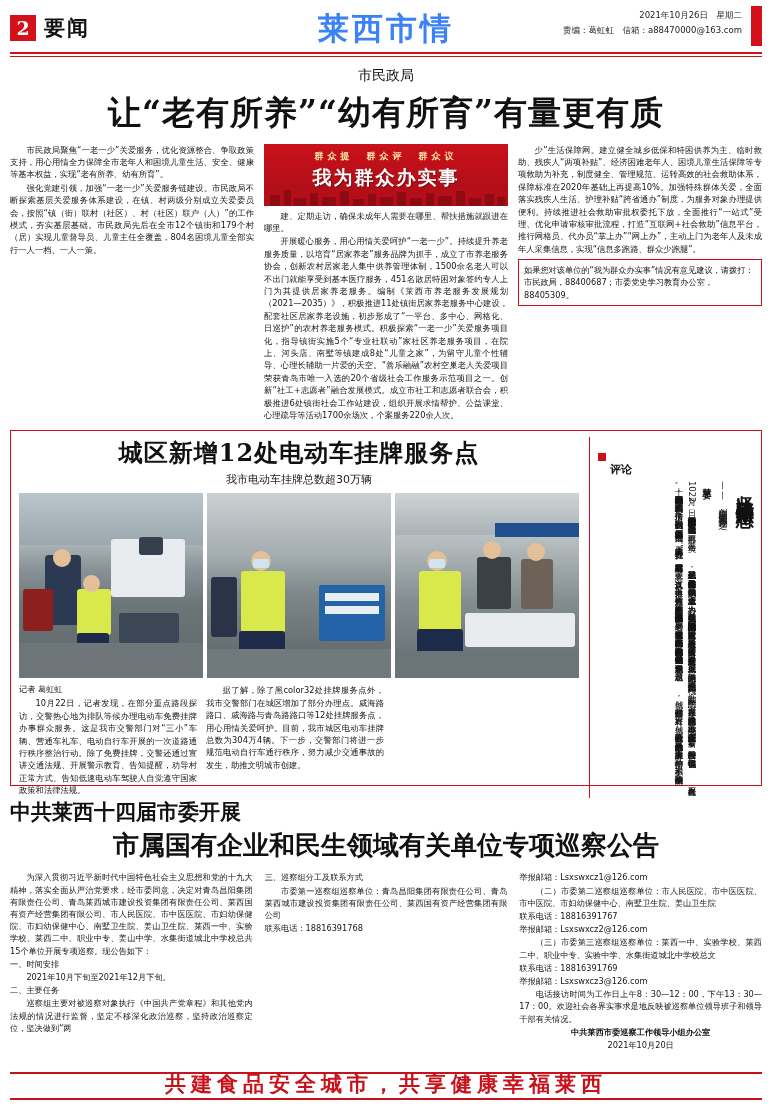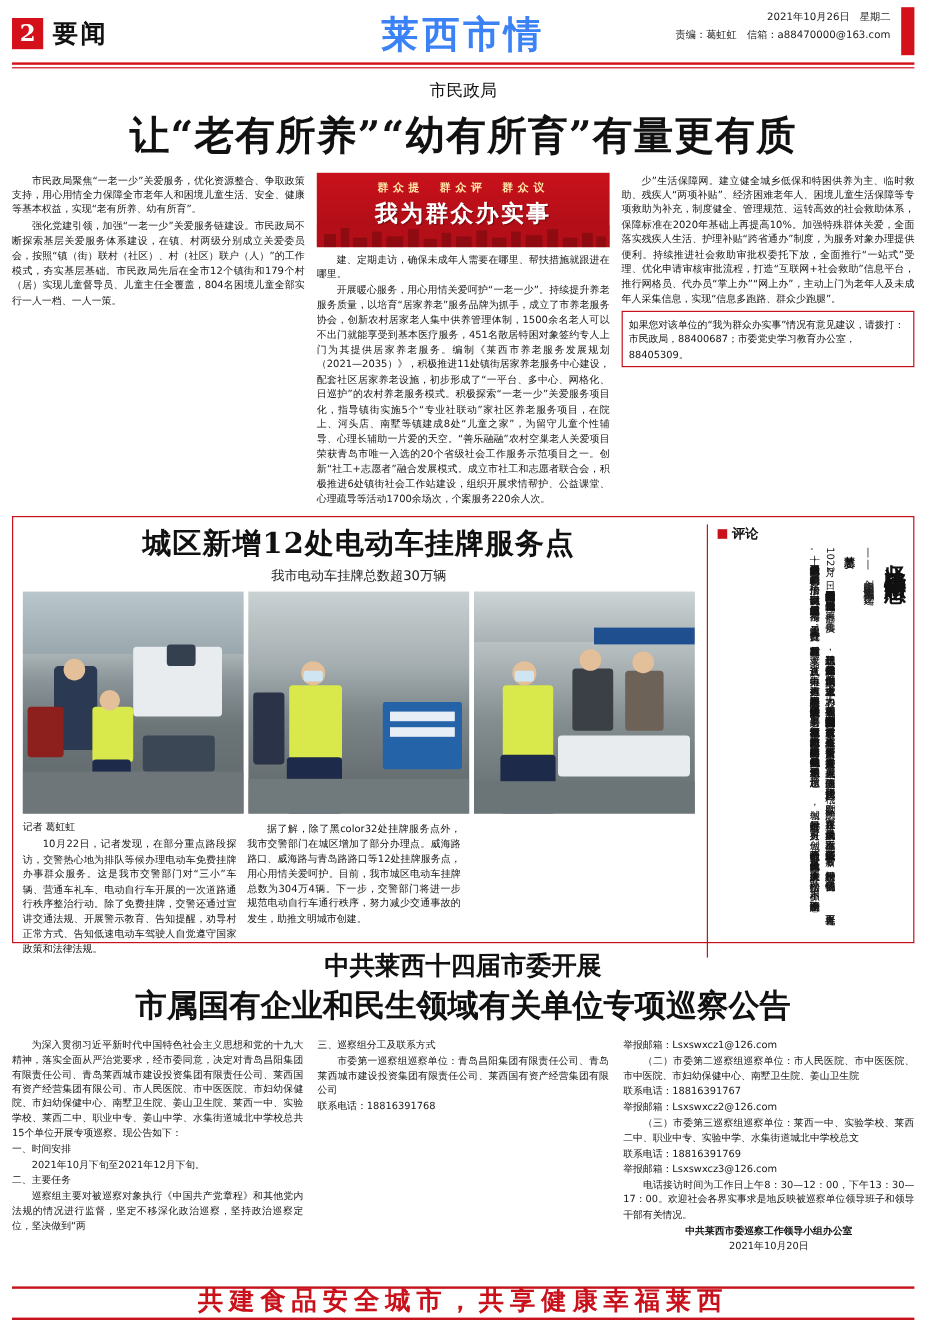--- a/index.html
+++ b/index.html
@@ -221,21 +221,21 @@
   }
   .fcol { width: 178px; }
   .byline { font-size: 8.2px; margin-bottom: 2px; }
 
   
   .comment-head {
     display: flex; align-items: center; gap: 4px;
     margin-bottom: 4px;
   }
   .sq { width: 8px; height: 8px; background: #c9111b; display:inline-block; }
-  .comment-label { font-size: 11px; font-weight: bold; }
+  .comment-label { font-size: 11px; font-weight: bold; margin-top: 25px; }
   .vert-wrap {
     display: flex;
     flex-direction: row-reverse;
     justify-content: flex-start;
     gap: 2px;
     height: 300px;
     margin-top: 2px;
   }
   .vtitle {
     writing-mode: vertical-rl;
@@ -264,24 +264,24 @@
     writing-mode: vertical-rl;
     font-size: 8.4px;
     line-height: 13px;
     height: 100%;
     text-align: justify;
     color: #151515;
   }
 
   
   .ann-title1 {
-    text-align: center;
+    text-align: left;
     font-size: 21px;
     font-weight: bold;
-    margin-top: 5px;
+    margin-top: 12px;
     font-family: "DejaVu Serif","Liberation Serif",serif;
   }
   .ann-title2 {
     text-align: center;
     font-size: 26px;
     font-weight: bold;
     margin-top: 2px;
     font-family: "DejaVu Serif","Liberation Serif",serif;
   }
   .ann-cols {

